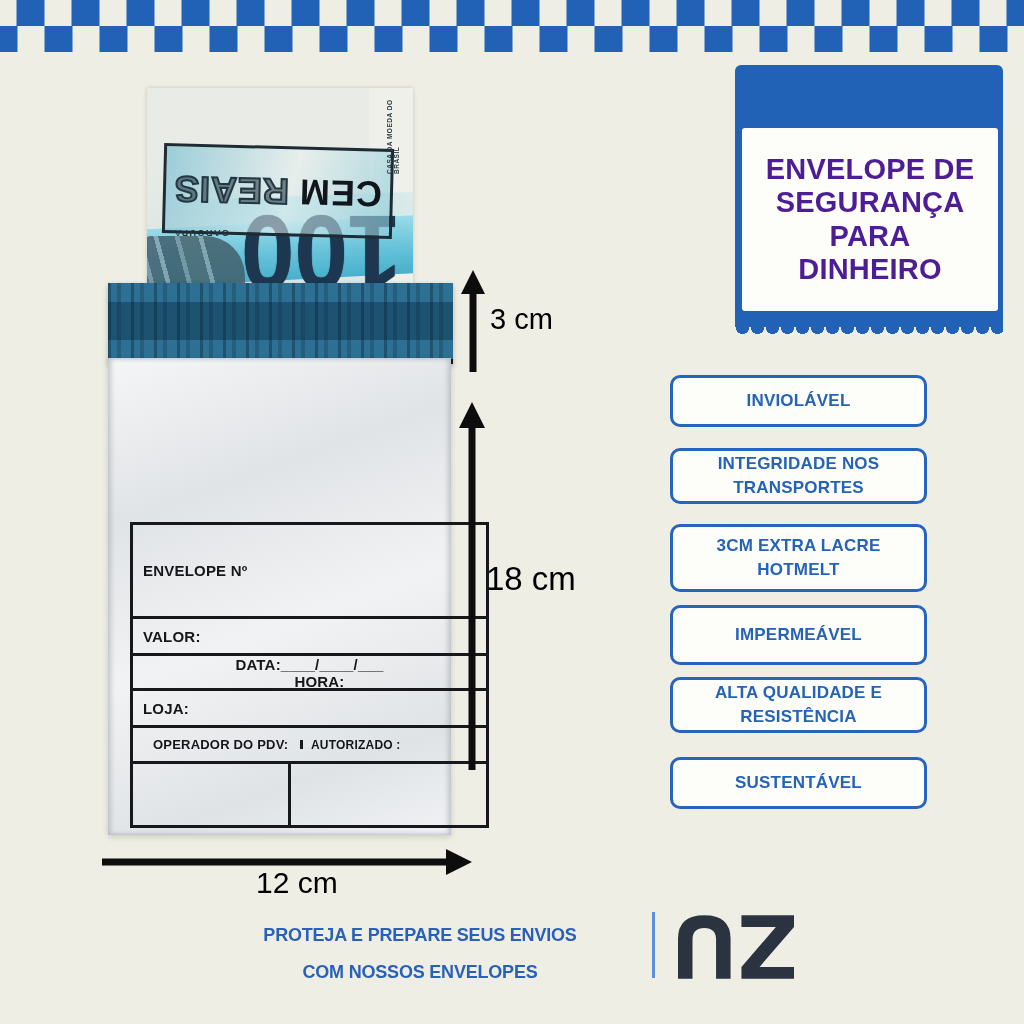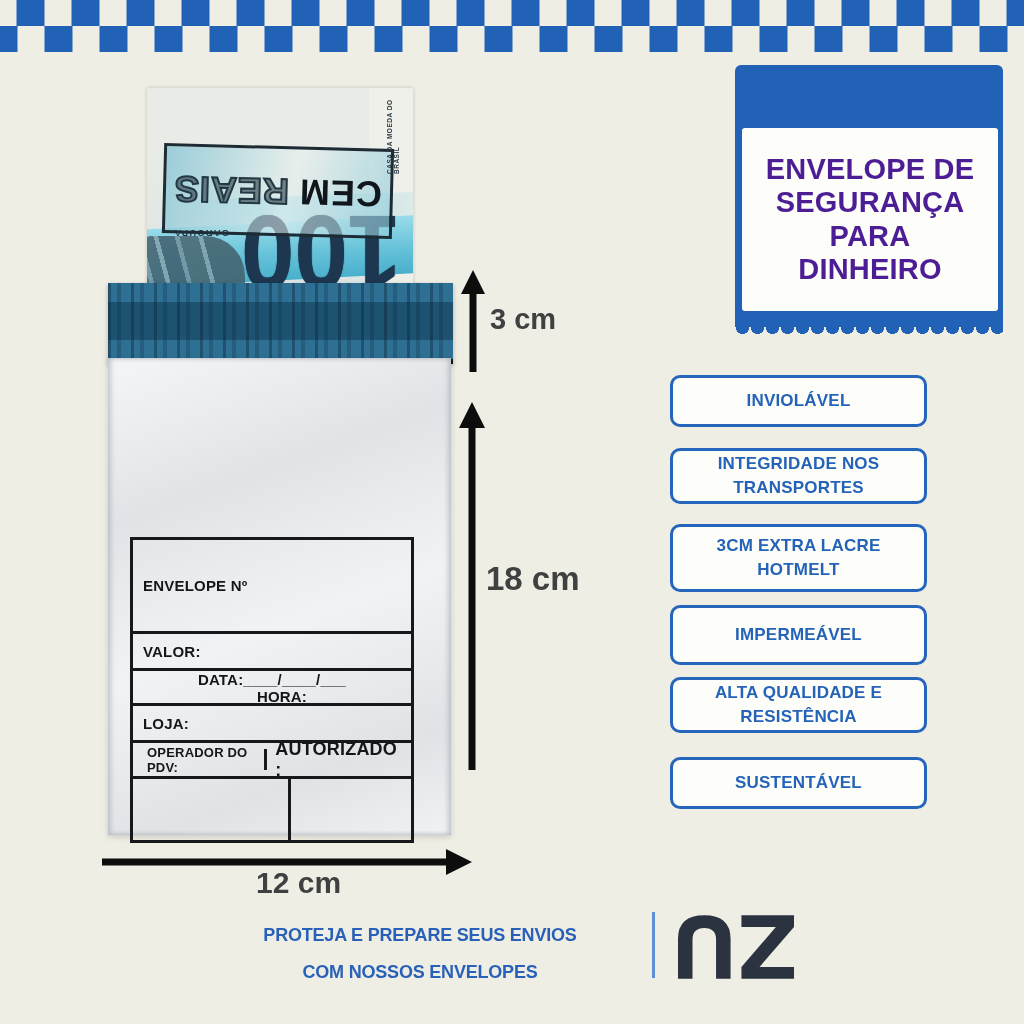--- a/index.html
+++ b/index.html
@@ -42,37 +42,37 @@
       linear-gradient(180deg,#2e7094 0 25%,#1d5271 25% 75%,#2e7094 75% 100%);
     border-bottom:5px solid #17191d;box-shadow:0 2px 5px rgba(0,0,0,.25);}
 
   .envelope{position:absolute;left:108px;top:358px;width:343px;height:477px;
     background:
       linear-gradient(160deg,rgba(255,255,255,.55) 0,rgba(208,213,218,.30) 28%,rgba(255,255,255,.40) 55%,rgba(203,209,214,.28) 82%,rgba(248,250,252,.5) 100%),
       #e8eaec;
     box-shadow:inset 3px 0 5px rgba(160,168,175,.55),inset -3px 0 5px rgba(160,168,175,.55),0 2px 6px rgba(0,0,0,.15);}
 
   
-  .form{position:absolute;left:22px;top:164px;width:284px;height:306px;border:3px solid #17181c;
-    display:flex;flex-direction:column;box-sizing:border-box;color:#151619;margin-top:15px;}
+  .form{position:absolute;left:22px;top:164px;width:359px;height:306px;border:3px solid #17181c;
+    display:flex;flex-direction:column;box-sizing:border-box;color:#151619;}
   .frow{box-sizing:border-box;border-top:3px solid #17181c;display:flex;align-items:center;
     padding:0 10px;font-weight:700;font-size:15px;letter-spacing:.2px;}
   .frow:first-child{border-top:none;}
   .r1{height:91px;}
   .r2{height:37px;} .r3{height:35px;flex-direction:column;} .r4{height:37px;} .r5{height:37px;}
-  .r6{height:36px;padding:6px;} .r7{flex:1;padding:0;}
+  .r6{height:36px;padding:12px;} .r7{flex:1;padding:0;}
   .split{display:flex;width:100%;height:100%;}
   .cell-l{box-sizing:border-box;width:158px;height:100%;border-right:3px solid #17181c;
     display:flex;align-items:center;padding:0 8px;font-size:13px;font-weight:700;}
-  .cell-r{box-sizing:border-box;flex:1;height:100%;display:flex;align-items:center;padding:0 8px;font-size:18px;font-weight:700;}
+  .cell-r{box-sizing:border-box;flex:1;height:100%;display:flex;align-items:center;padding:0 8px;font-size:12px;font-weight:700;}
   .hora{margin-left:20px;}
   .cupom{margin-left:58px;}
 
   
-  .dim-label{position:absolute;color:#404040;font-weight:700;}
+  .dim-label{position:absolute;color:#000000;font-weight:400;}
   .lbl-3{left:490px;top:303px;font-size:29px;}
   .lbl-18{left:486px;top:560px;font-size:33px;}
   .lbl-12{left:256px;top:866px;font-size:30px;}
   svg.arrow{position:absolute;overflow:visible;}
 
   
   .title-card{position:absolute;left:735px;top:65px;width:268px;height:262px;
     background:#2262b6;border-radius:6px 6px 0 0;}
   .title-inner{position:absolute;left:7px;right:5px;top:63px;bottom:16px;background:#fdfdfa;border-radius:3px;
     display:flex;align-items:center;justify-content:center;text-align:center;

